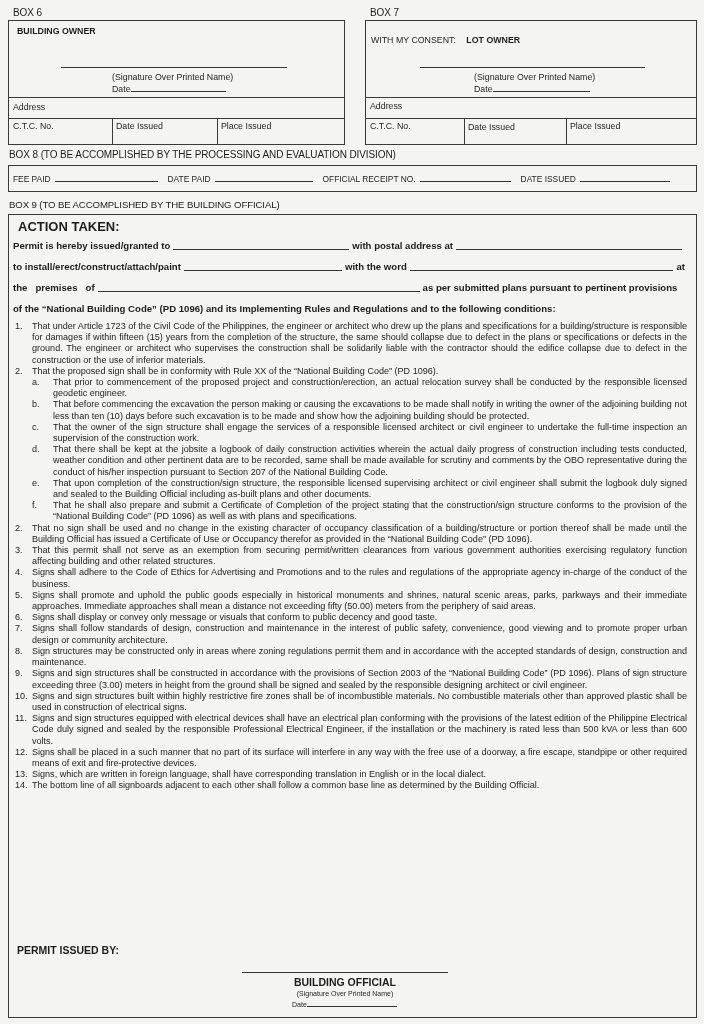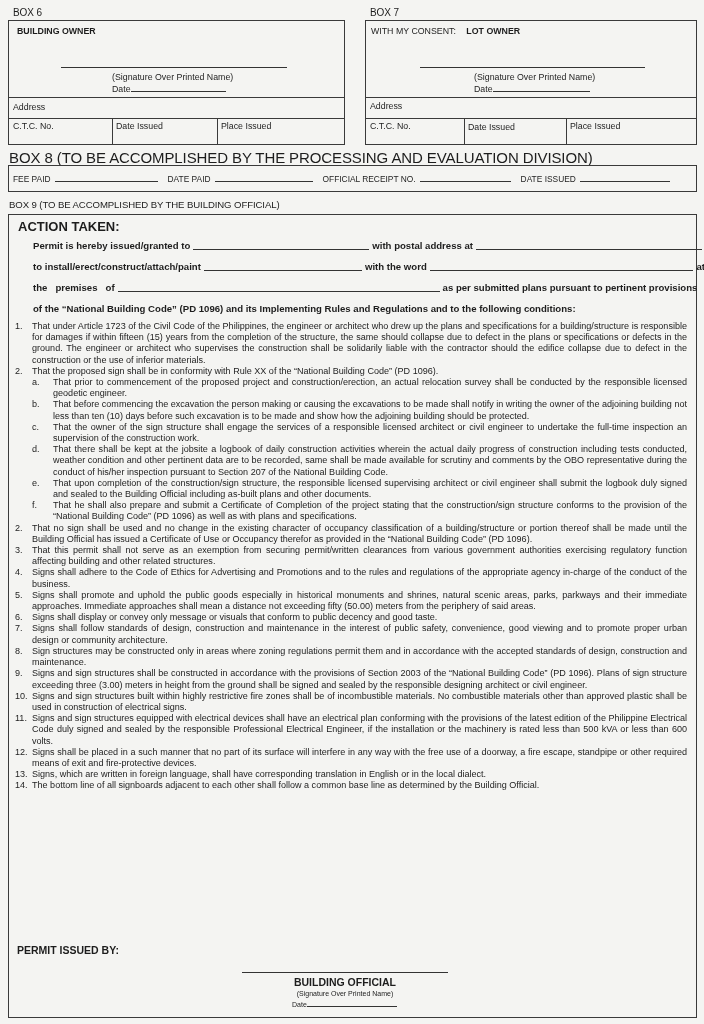--- a/index.html
+++ b/index.html
@@ -50,58 +50,58 @@
   <div class="hline" style="left:0;top:97px;width:335px;"></div>
   <div class="cell" style="left:4px;top:100px;">C.T.C. No.</div>
   <div class="vline" style="left:103px;top:97px;height:27px;"></div>
   <div class="cell" style="left:107px;top:100px;">Date Issued</div>
   <div class="vline" style="left:208px;top:97px;height:27px;"></div>
   <div class="cell" style="left:212px;top:100px;">Place Issued</div>
 </div>
 
 <div class="abs boxlabel" style="left:370px;top:7px;">BOX 7</div>
 <div class="abs frame" style="left:365px;top:20px;width:332px;height:125px;">
-  <div class="abs" style="left:5px;top:5px;font-size:8.8px;white-space:nowrap;">
+  <div class="abs" style="left:5px;top:14px;font-size:8.8px;white-space:nowrap;">
     <span>WITH MY CONSENT:</span>
     <b style="margin-left:8px;">LOT OWNER</b>
   </div>
   <div class="abs sigline" style="left:54px;top:46px;width:225px;"></div>
   <div class="abs small" style="left:108px;top:51px;">(Signature Over Printed Name)</div>
   <div class="abs small" style="left:108px;top:62px;white-space:nowrap;">
     <span>Date</span><span class="uline" style="width:97px;height:8px;"></span>
   </div>
   <div class="hline" style="left:0;top:76px;width:330px;"></div>
   <div class="cell" style="left:4px;top:80px;">Address</div>
   <div class="hline" style="left:0;top:97px;width:330px;"></div>
   <div class="cell" style="left:4px;top:100px;">C.T.C. No.</div>
   <div class="vline" style="left:98px;top:97px;height:27px;"></div>
   <div class="cell" style="left:102px;top:101px;">Date Issued</div>
   <div class="vline" style="left:200px;top:97px;height:27px;"></div>
   <div class="cell" style="left:204px;top:100px;">Place Issued</div>
 </div>
 
-<div class="abs boxlabel" style="left:9px;top:149px;font-size:15px;">BOX 8 (TO BE ACCOMPLISHED BY THE PROCESSING AND EVALUATION DIVISION)</div>
+<div class="abs boxlabel" style="left:9px;top:149px;font-size:10px;">BOX 8 (TO BE ACCOMPLISHED BY THE PROCESSING AND EVALUATION DIVISION)</div>
 <div class="abs frame" style="left:8px;top:165px;width:689px;height:27px;">
   <div class="abs fee-row" style="left:4px;top:8px;">
     <span class="lbl">FEE PAID</span>
     <span class="uline" style="width:103px;"></span>
     <span class="lbl">DATE PAID</span>
     <span class="uline" style="width:98px;"></span>
     <span class="lbl">OFFICIAL RECEIPT NO.</span>
     <span class="uline" style="width:91px;"></span>
     <span class="lbl">DATE ISSUED</span>
     <span class="uline" style="width:90px;"></span>
   </div>
 </div>
 
 <div class="abs boxlabel" style="left:9px;top:199px;font-size:9.6px;text-align:right;">BOX 9 (TO BE ACCOMPLISHED BY THE BUILDING OFFICIAL)</div>
 <div class="abs frame" style="left:8px;top:214px;width:689px;height:804px;">
   <div class="abs action-title" style="left:9px;top:4px;">ACTION TAKEN:</div>
 
-  <div class="abs" style="left:24px;top:20px;width:672px;">
+  <div class="abs" style="left:4px;top:20px;width:672px;">
     <div class="para">
       <span>Permit is hereby issued/granted to</span>
       <span class="uline" style="width:176px;"></span>
       <span>with postal address at</span>
       <span class="uline" style="flex:1;"></span>
     </div>
     <div class="para">
       <span>to install/erect/construct/attach/paint</span>
       <span class="uline" style="width:158px;"></span>
       <span>with the word</span>

